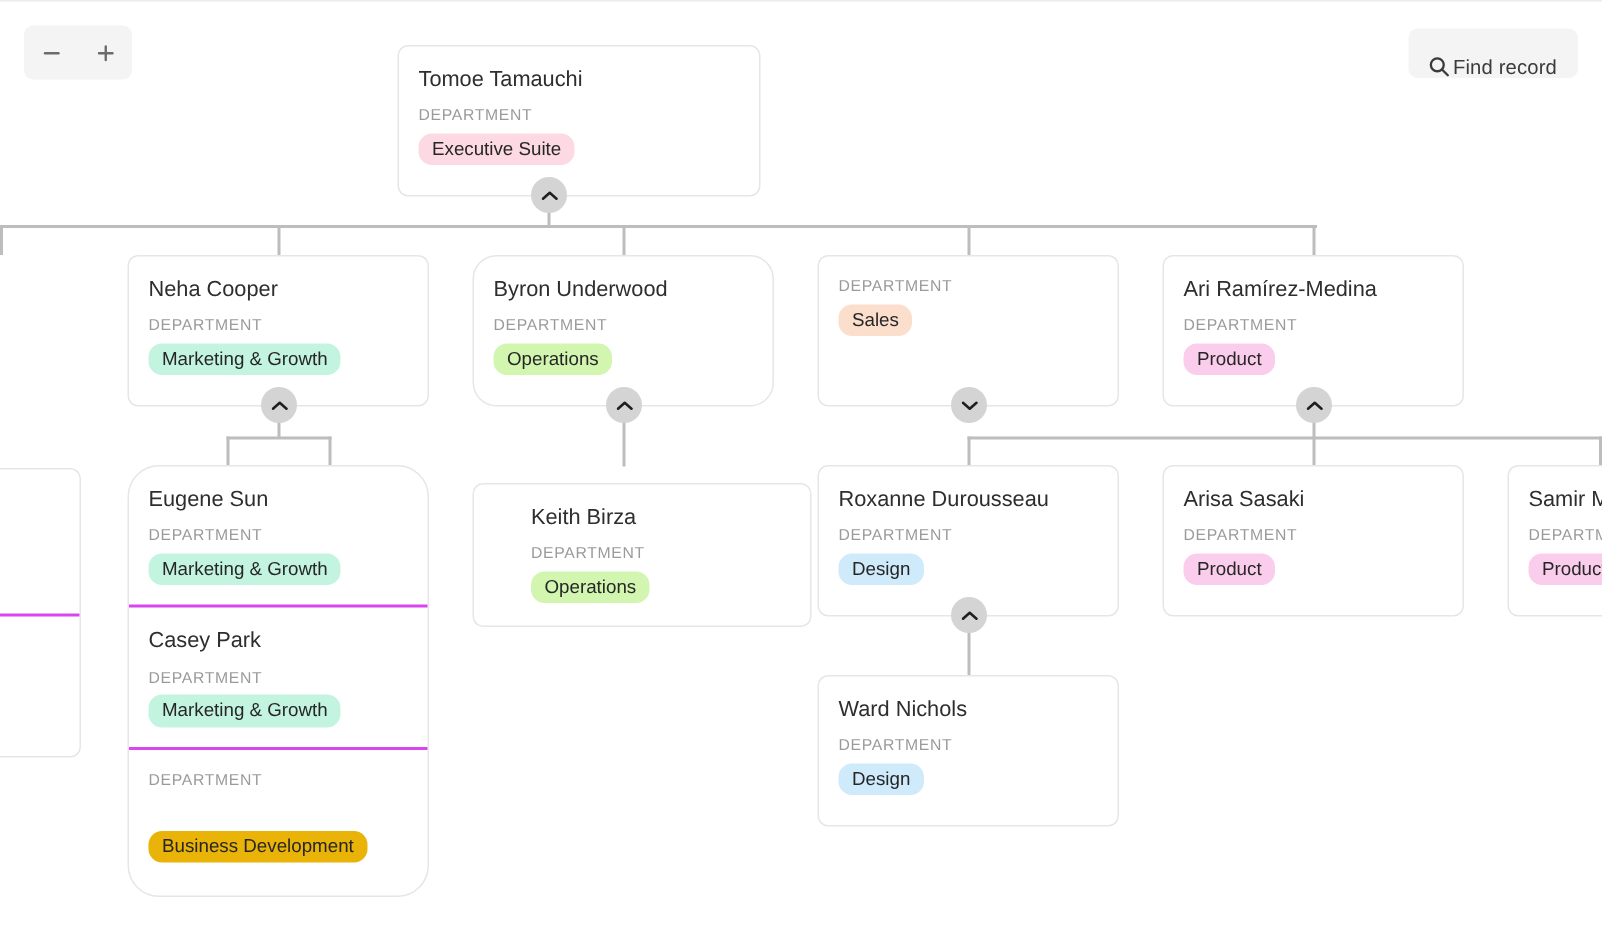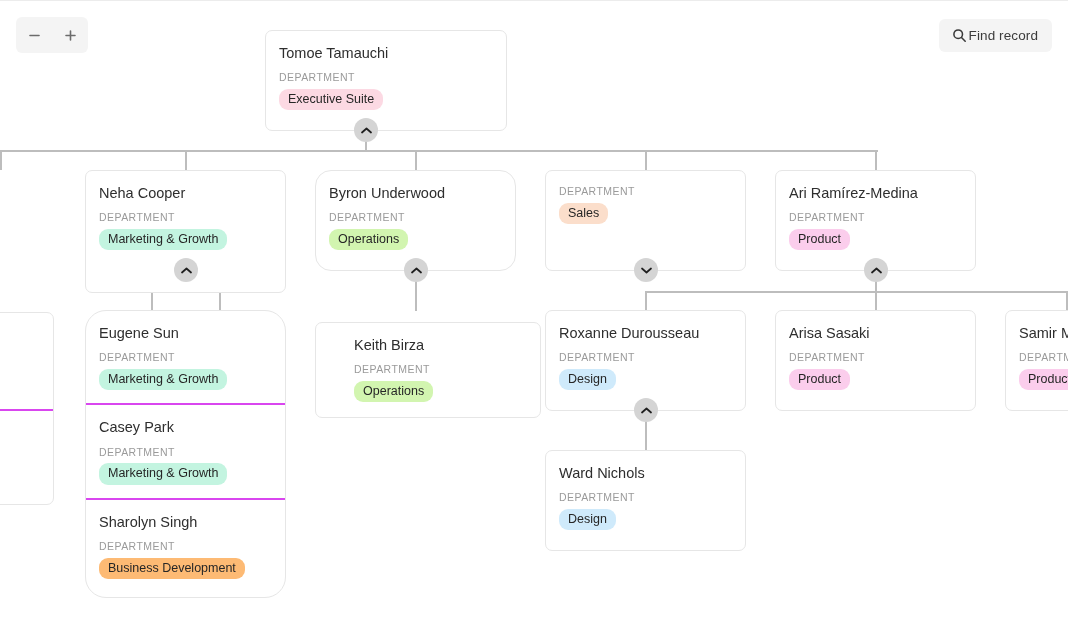--- a/index.html
+++ b/index.html
@@ -56,21 +56,21 @@
 
   
   .find-record {
     position: absolute;
     right: 16px; top: 19px;
     height: 33px;
     padding: 0 14px 0 13px;
     background: #f4f4f4;
     border-radius: 6px;
     display: flex;
-    align-items: center;
+    align-items: flex-end;
     gap: 2px;
     cursor: pointer;
     z-index: 40;
   }
   .find-record .fr-label {
     font-size: 13.5px;
     color: #3b3b3b;
     letter-spacing: 0.1px;
     white-space: nowrap;
   }
@@ -176,21 +176,21 @@
       <div class="card-field-label">DEPARTMENT</div>
       <span class="tag" style="background-color: rgb(252, 217, 227);">Executive Suite</span>
     </div>
   </div>
   <div class="toggle" style="left:354px; top:118px;">
     <svg width="11" height="7" viewBox="0 0 11 7" fill="none" aria-hidden="true">
         <path d="M1 5.5L5.5 1.5L10 5.5" stroke="#1f1f1f" stroke-width="1.7" stroke-linecap="round" stroke-linejoin="round"></path>
       </svg>
   </div>
 
-  <div class="card-group" style="left:85px; top:170px; width:201px; height:123px;">
+  <div class="card-group" style="left:85px; top:170px; width:201px; height:101px;">
     <div class="card">
       <div class="card-name">Neha Cooper</div>
       <div class="card-field-label">DEPARTMENT</div>
       <span class="tag" style="background-color: rgb(195, 244, 224);">Marketing &amp; Growth</span>
     </div>
   </div>
   <div class="toggle" style="left:174px; top:258px;">
     <svg width="11" height="7" viewBox="0 0 11 7" fill="none" aria-hidden="true">
         <path d="M1 5.5L5.5 1.5L10 5.5" stroke="#1f1f1f" stroke-width="1.7" stroke-linecap="round" stroke-linejoin="round"></path>
       </svg>
@@ -244,23 +244,22 @@
       <div class="card-name">Eugene Sun</div>
       <div class="card-field-label">DEPARTMENT</div>
       <span class="tag" style="background-color: rgb(195, 244, 224);">Marketing &amp; Growth</span>
     </div>
     <div class="card">
       <div class="card-name">Casey Park</div>
       <div class="card-field-label">DEPARTMENT</div>
       <span class="tag" style="background-color: rgb(195, 244, 224);">Marketing &amp; Growth</span>
     </div>
     <div class="card">
-      <div class="card-name">Sharolyn Singh</div>
-      <div class="card-field-label">DEPARTMENT</div>
-      <span class="tag" style="background-color: #fdba74;">Business Development</span>
+      <div class="card-field-label">DEPARTMENT</div>
+      <span class="tag" style="background-color: #eab308; margin-top: 22px;">Business Development</span>
     </div>
   </div>
 
   <div class="card-group" style="left:315px; top:322px; width:226px; height:96px;padding-left:25px;">
     <div class="card">
       <div class="card-name">Keith Birza</div>
       <div class="card-field-label">DEPARTMENT</div>
       <span class="tag" style="background-color: rgb(210, 245, 176);">Operations</span>
     </div>
   </div>

